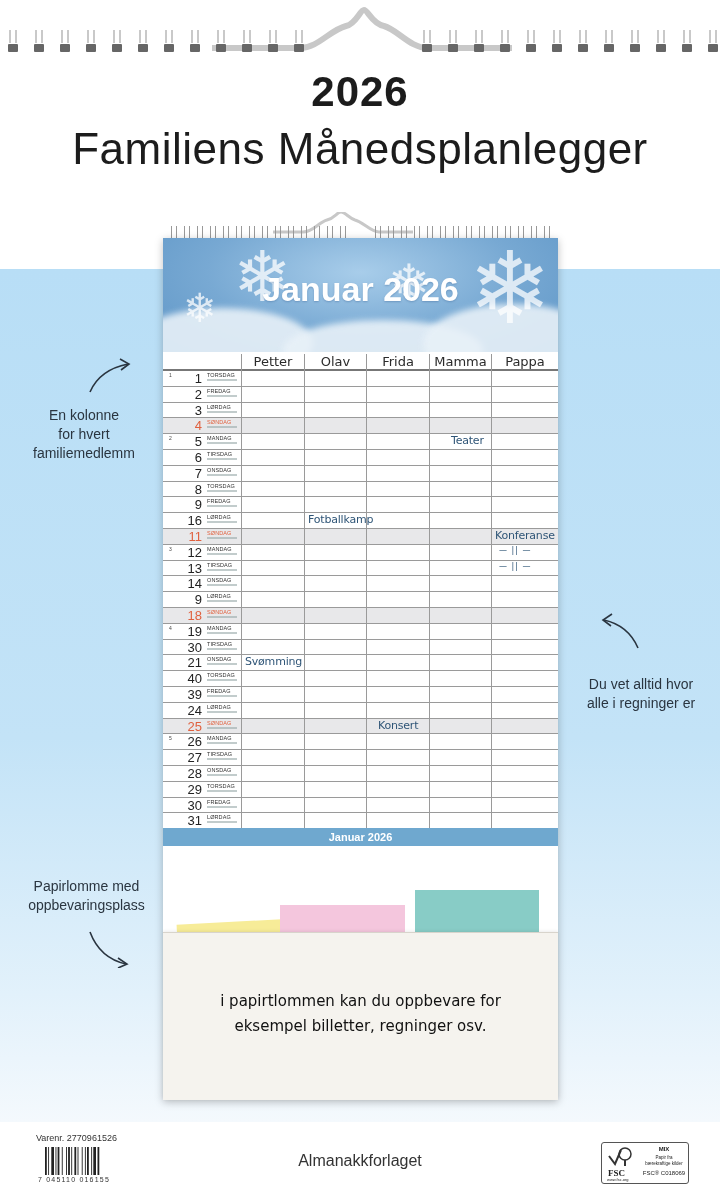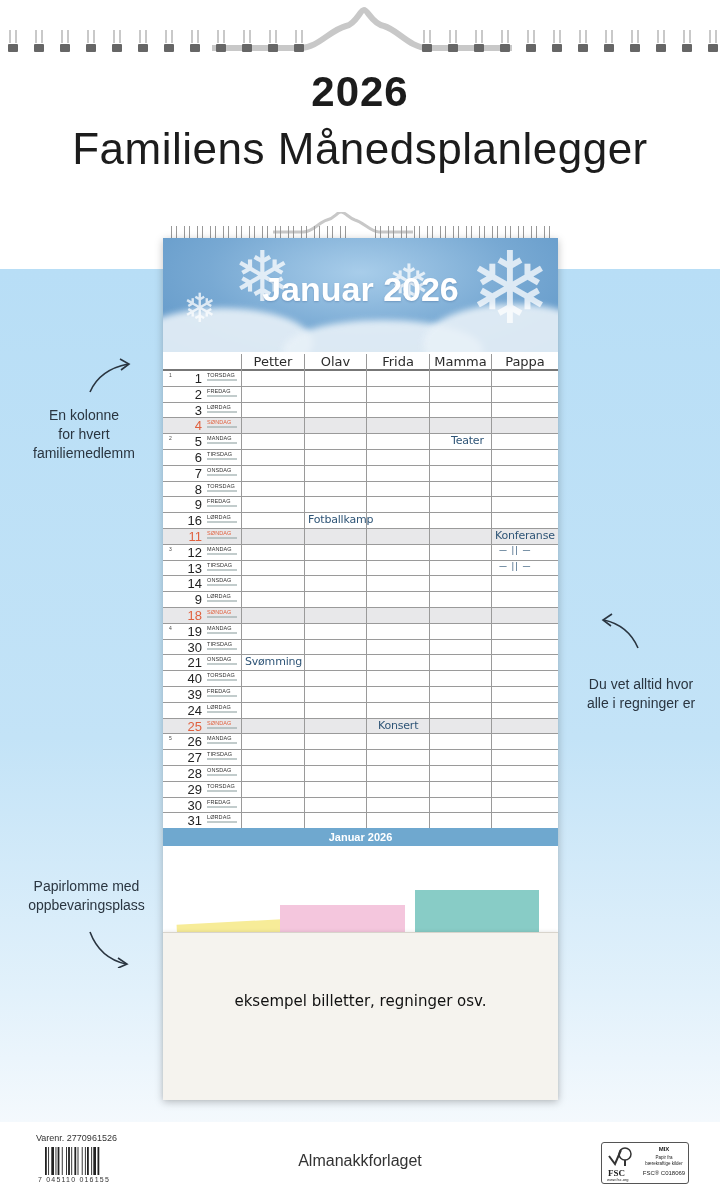--- a/index.html
+++ b/index.html
@@ -586,20 +586,21 @@
   </div>
 
   <div class="footer-band">Januar 2026</div>
 
   <div class="paper" style="left:14px;top:684px;width:105px;height:20px;background:#f7ec98;transform:rotate(-3deg)"></div>
   <div class="paper" style="left:117px;top:667px;width:125px;height:34px;background:#f4c6dd"></div>
   <div class="paper" style="left:252px;top:652px;width:124px;height:48px;background:#88ccc6"></div>
 
   <div class="pocket">
     <div class="pocket-text">
+      <div>i papirtlommen kan du oppbevare for</div>
       <div>eksempel billetter, regninger osv.</div>
     </div>
   </div>
 </div>
 
 <div class="bottom" style="left:36px;top:1133px;font-size:9px;color:#333">Varenr. 2770961526</div>
 <svg class="barcode" id="barcode" viewBox="0 0 68 28">
     <rect x="2" y="0" width="1.8" height="28" fill="#222"></rect>
     <rect x="5.1499999999999995" y="0" width="0.9" height="28" fill="#222"></rect>
     <rect x="8.299999999999999" y="0" width="2.7" height="28" fill="#222"></rect>

